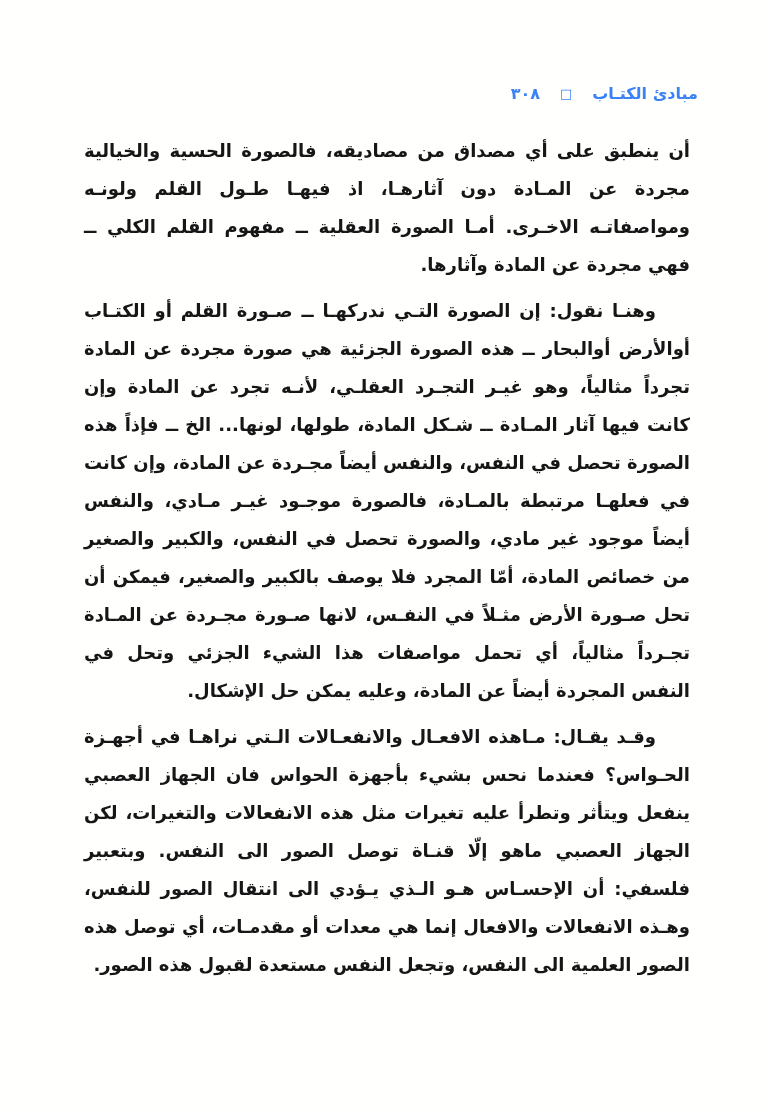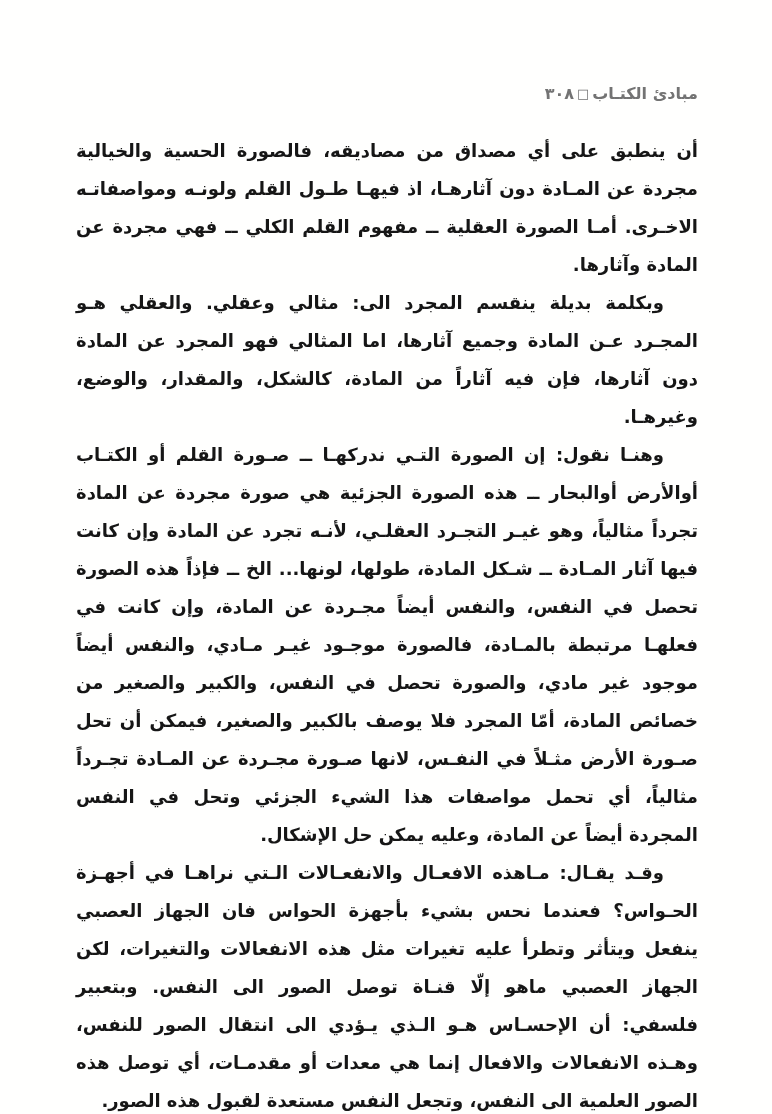--- a/index.html
+++ b/index.html
@@ -18,61 +18,60 @@
     position: absolute;
     top: 84px;
     right: 74px;
     left: 76px;
   }
   .page-header {
     display: flex;
     direction: ltr;            
     justify-content: flex-end;
     align-items: center;
-    gap: 3px;
+    gap: 20px;
     font-weight: bold;
     font-size: 16px;
     line-height: 20px;
     margin-bottom: 28px;
-    color: #737373;
+    color: #3b82f6;
   }
   .page-header .square-glyph {
     font-size: 13px;
     line-height: 13px;
     position: relative;
     top: -1px;
     font-weight: normal;
   }
   .body-text {
     font-size: 18px;
     font-weight: bold;
     line-height: 38px;
     text-align: justify;
     color: #161616;
   }
   .body-text p {
-    margin: 0;
+    margin: 8px;
   }
   .body-text p.indent {
     text-indent: 34px; 
   }
 </style>
 </head>
 <body>
 
 <div class="page">
   <div class="content">
 
     <div class="page-header">
       <span>٣٠٨</span>
       <span class="square-glyph">□</span>
       <span>مبادئ الكتـاب</span>
     </div>
 
     <div class="body-text">
       <p>أن ينطبق على أي مصداق من مصاديقه، فالصورة الحسية والخيالية مجردة عن المـادة دون آثارهـا، اذ فيهـا طـول القلم ولونـه ومواصفاتـه الاخـرى. أمـا الصورة العقلية ــ مفهوم القلم الكلي ــ فهي مجردة عن المادة وآثارها.</p>
-      <p class="indent">وبكلمة بديلة ينقسم المجرد الى: مثالي وعقلي. والعقلي هـو المجـرد عـن المادة وجميع آثارها، اما المثالي فهو المجرد عن المادة دون آثارها، فإن فيه آثاراً من المادة، كالشكل، والمقدار، والوضع، وغيرهـا.</p>
       <p class="indent">وهنـا نقول: إن الصورة التـي ندركهـا ــ صـورة القلم أو الكتـاب أوالأرض أوالبحار ــ هذه الصورة الجزئية هي صورة مجردة عن المادة تجرداً مثالياً، وهو غيـر التجـرد العقلـي، لأنـه تجرد عن المادة وإن كانت فيها آثار المـادة ــ شـكل المادة، طولها، لونها... الخ ــ فإذاً هذه الصورة تحصل في النفس، والنفس أيضاً مجـردة عن المادة، وإن كانت في فعلهـا مرتبطة بالمـادة، فالصورة موجـود غيـر مـادي، والنفس أيضاً موجود غير مادي، والصورة تحصل في النفس، والكبير والصغير من خصائص المادة، أمّا المجرد فلا يوصف بالكبير والصغير، فيمكن أن تحل صـورة الأرض مثـلاً في النفـس، لانها صـورة مجـردة عن المـادة تجـرداً مثالياً، أي تحمل مواصفات هذا الشيء الجزئي وتحل في النفس المجردة أيضاً عن المادة، وعليه يمكن حل الإشكال.</p>
       <p class="indent">وقـد يقـال: مـاهذه الافعـال والانفعـالات الـتي نراهـا في أجهـزة الحـواس؟ فعندما نحس بشيء بأجهزة الحواس فان الجهاز العصبي ينفعل ويتأثر وتطرأ عليه تغيرات مثل هذه الانفعالات والتغيرات، لكن الجهاز العصبي ماهو إلّا قنـاة توصل الصور الى النفس. وبتعبير فلسفي: أن الإحسـاس هـو الـذي يـؤدي الى انتقال الصور للنفس، وهـذه الانفعالات والافعال إنما هي معدات أو مقدمـات، أي توصل هذه الصور العلمية الى النفس، وتجعل النفس مستعدة لقبول هذه الصور.</p>
     </div>
 
   </div>
 </div>
 
 </body></html>

